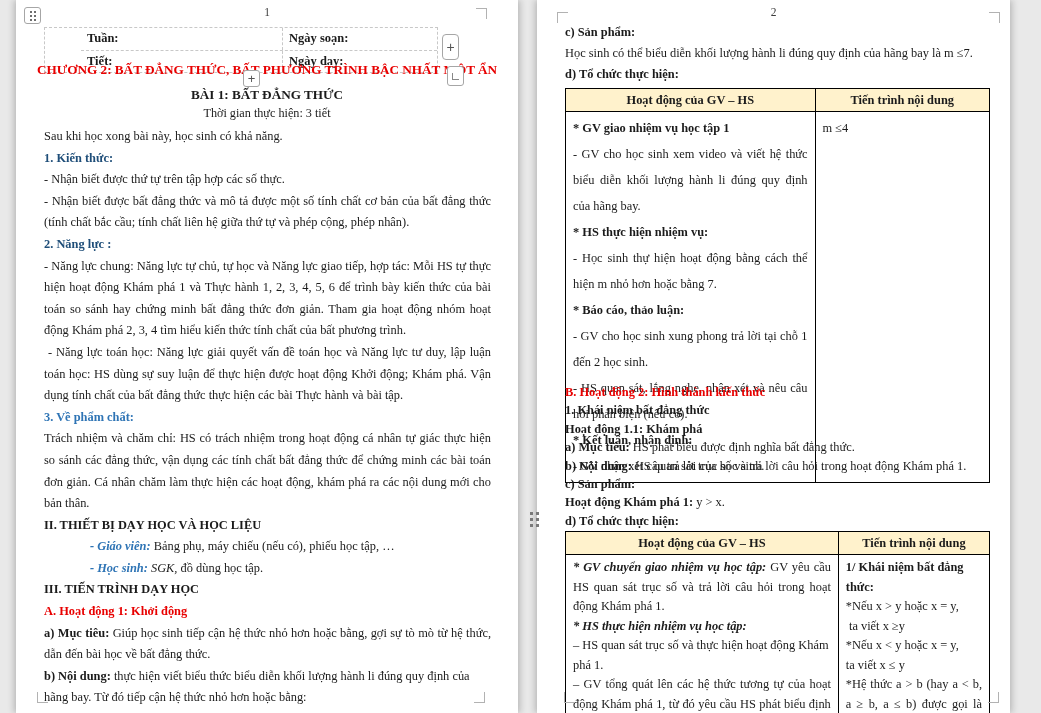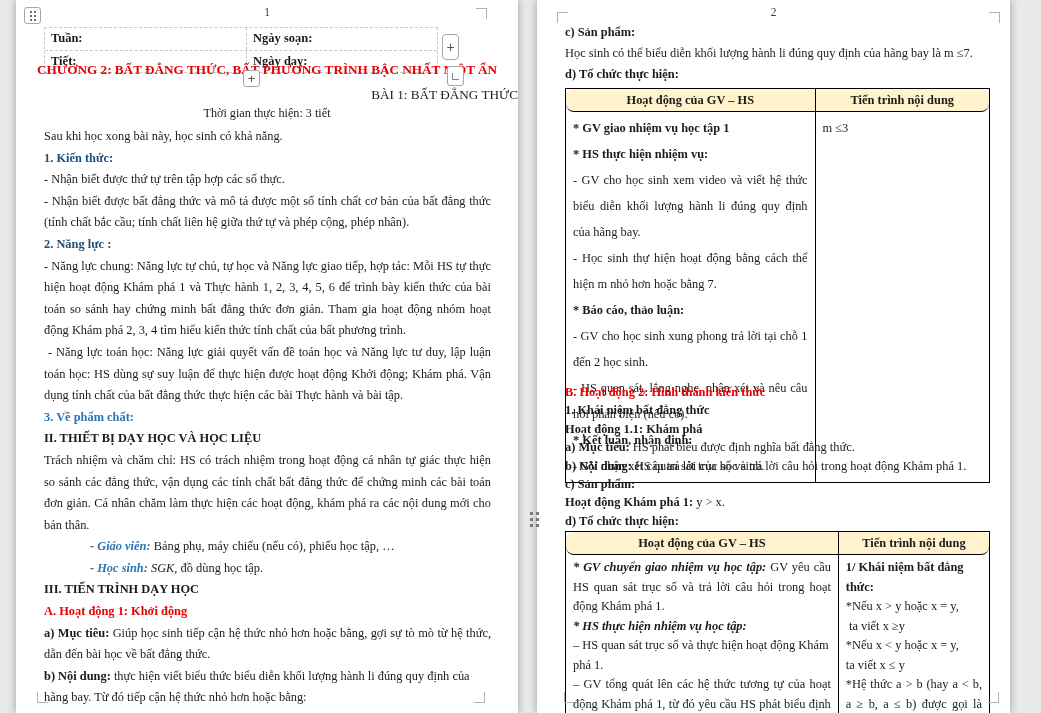--- a/index.html
+++ b/index.html
@@ -34,37 +34,37 @@
   .blue2{color:var(--blue2);}
   .just{text-align:justify;}
 
   .flow{position:absolute;font-size:12.4px;}
   #p1-body{top:126px;left:28px;width:447px;line-height:21.6px;}
   #p2-intro{top:22px;left:28px;width:425px;line-height:21px;}
   #p2-mid{top:383px;left:28px;width:425px;line-height:18.4px;}
 
   .title{position:absolute;left:0;right:0;text-align:center;}
   #chapter{top:62px;font-weight:bold;font-size:13.2px;color:var(--red);}
-  #lesson{top:87px;font-weight:normal;font-size:13.2px;text-align:right;}
+  #lesson{top:87px;font-weight:bold;font-size:13.2px;}
   #duration{top:106px;font-size:12.2px;}
 
   
   .meta{position:absolute;top:27px;left:28px;width:394px;
     border:1px dashed #c8c8c8;font-size:12.5px;font-weight:bold;}
-  .meta .mrow{display:flex;height:22px;line-height:21px;}
+  .meta .mrow{display:flex;height:22px;line-height:21px;margin-left:36px;}
   .meta .mrow + .mrow{border-top:1px dashed #c8c8c8;}
   .meta .mcell{padding-left:6px;}
   .meta .mcell:first-child{width:202px;border-right:1px dashed #c8c8c8;}
   .meta .mcell:last-child{flex:1;}
 
   
   .doc-table{position:absolute;left:28px;width:425px;border:1.5px solid #000;
     background:#fff;font-size:12.4px;}
   .t-head{display:flex;background:var(--thead-bg);border-bottom:1px solid #000;
-    font-weight:bold;text-align:center;height:23px;line-height:22px;border-radius:8px;}
+    font-weight:bold;text-align:center;height:23px;line-height:22px;}
   .t-body{display:flex;align-items:stretch;}
   .col-l{border-right:1px solid #000;}
   .tbl1 .col-l{width:59%;}  .tbl1 .col-r{width:41%;}
   .tbl2 .col-l{width:64.5%;}.tbl2 .col-r{width:35.5%;}
   .t-cell{padding:3px 7px 3px 7px;}
   .tbl1 .t-cell{line-height:26px;}
   .tbl2 .t-cell{line-height:19.5px;}
 
   
   .wbtn{position:absolute;background:#fff;border:1px solid #a6a6a6;border-radius:3px;
@@ -120,22 +120,22 @@
 
   <div class="flow" id="p1-body">
       <p class="ln "><span>Sau khi học xong bài này, học sinh có khả năng.</span></p>
       <p class="ln "><span class="b blue1">1. Kiến thức:</span></p>
       <p class="ln "><span>- Nhận biết được thứ tự trên tập hợp các số thực.</span></p>
       <p class="ln just"><span>- Nhận biết được bất đẳng thức và mô tả được một số tính chất cơ bản của bất đẳng thức (tính chất bắc cầu; tính chất liên hệ giữa thứ tự và phép cộng, phép nhân).</span></p>
       <p class="ln "><span class="b blue1">2. Năng lực :</span></p>
       <p class="ln just"><span>- Năng lực chung: Năng lực tự chủ, tự học và Năng lực giao tiếp, hợp tác: Mỗi HS tự thực hiện hoạt động Khám phá 1 và Thực hành 1, 2, 3, 4, 5, 6 để trình bày kiến thức của bài toán so sánh hay chứng minh bất đẳng thức đơn giản. Tham gia hoạt động nhóm hoạt động Khám phá 2, 3, 4 tìm hiểu kiến thức tính chất của bất phương trình.</span></p>
       <p class="ln just"><span> - Năng lực toán học: Năng lực giải quyết vấn đề toán học và Năng lực tư duy, lập luận toán học: HS dùng sự suy luận để thực hiện được hoạt động Khởi động; Khám phá. Vận dụng tính chất của bất đẳng thức thực hiện các bài Thực hành và bài tập.</span></p>
       <p class="ln "><span class="b blue2">3. Về phẩm chất:</span></p>
+      <p class="ln just"><span>Trách nhiệm và chăm chỉ: HS có trách nhiệm trong hoạt động cá nhân tự giác thực hiện so sánh các đẳng thức, vận dụng các tính chất bất đẳng thức để chứng minh các bài toán đơn giản. Cá nhân chăm làm thực hiện các hoạt động, khám phá ra các nội dung mới cho bản thân.</span></p>
       <p class="ln "><span class="b">II. THIẾT BỊ DẠY HỌC VÀ HỌC LIỆU</span></p>
-      <p class="ln just"><span>Trách nhiệm và chăm chỉ: HS có trách nhiệm trong hoạt động cá nhân tự giác thực hiện so sánh các đẳng thức, vận dụng các tính chất bất đẳng thức để chứng minh các bài toán đơn giản. Cá nhân chăm làm thực hiện các hoạt động, khám phá ra các nội dung mới cho bản thân.</span></p>
       <p class="ln "><span class="bi i">- Giáo viên: </span><span>Bảng phụ, máy chiếu (nếu có), phiếu học tập, …</span></p>
       <p class="ln "><span class="bi i">- Học sinh: </span><span class="bi-none" style="font-style: italic;">SGK,</span><span> đồ dùng học tập.</span></p>
       <p class="ln "><span class="b">III. TIẾN TRÌNH DẠY HỌC</span></p>
       <p class="ln "><span class="b red">A. Hoạt động 1: Khởi động</span></p>
       <p class="ln just"><span class="b">a) Mục tiêu: </span><span>Giúp học sinh tiếp cận hệ thức nhỏ hơn hoặc bằng, gợi sự tò mò từ hệ thức, dẫn đến bài học về bất đẳng thức.</span></p>
       <p class="ln "><span class="b">b) Nội dung: </span><span>thực hiện viết biểu thức biểu diễn khối lượng hành li đúng quy định của hãng bay. Từ đó tiếp cận hệ thức nhỏ hơn hoặc bằng:</span></p>
     </div>
 
   <div class="cm tr" style="left:460px;top:8px;"></div>
   <div class="cm bl" style="left:21px;top:692px;"></div>
@@ -152,31 +152,31 @@
     </div>
 
   <div class="doc-table tbl1" style="top:88px;">
     <div class="t-head">
       <div class="col-l">Hoạt động của GV – HS</div>
       <div class="col-r">Tiến trình nội dung</div>
     </div>
     <div class="t-body">
       <div class="col-l t-cell">
           <p class="ln "><span class="b">* GV giao nhiệm vụ học tập 1</span></p>
+          <p class="ln just"><span>- GV cho học sinh xem video và viết hệ thức biểu diễn khối lượng hành li đúng quy định của hãng bay.</span></p>
           <p class="ln "><span class="b">* HS thực hiện nhiệm vụ:</span></p>
-          <p class="ln just"><span>- GV cho học sinh xem video và viết hệ thức biểu diễn khối lượng hành li đúng quy định của hãng bay.</span></p>
           <p class="ln just"><span>- Học sinh thự hiện hoạt động bằng cách thể hiện m nhỏ hơn hoặc bằng 7.</span></p>
           <p class="ln "><span class="b">* Báo cáo, thảo luận:</span></p>
           <p class="ln just"><span>- GV cho học sinh xung phong trả lời tại chỗ 1 đến 2 học sinh.</span></p>
           <p class="ln just"><span>- HS quan sát, lắng nghe, nhận xét và nêu câu hỏi phản biện (nếu có).</span></p>
           <p class="ln "><span class="b">* Kết luận, nhận định:</span></p>
           <p class="ln "><span>- GV nhận xét câu trả lời của học sinh.</span></p>
         </div>
       <div class="col-r t-cell">
-          <p class="ln "><span>m ≤3</span></p>
+          <p class="ln "><span>m ≤4</span></p>
         </div>
     </div>
   </div>
 
   <div class="flow" id="p2-mid">
       <p class="ln "><span class="b red">B. Hoạt động 2: Hình thành kiến thức</span></p>
       <p class="ln "><span class="b">1. Khái niệm bất đẳng thức</span></p>
       <p class="ln "><span class="b">Hoạt động 1.1: Khám phá</span></p>
       <p class="ln "><span class="b">a) Mục tiêu: </span><span>HS phát biểu được định nghĩa bất đẳng thức.</span></p>
       <p class="ln "><span class="b">b) Nội dung: </span><span>HS quan sát trục số và trả lời câu hỏi trong hoạt động Khám phá 1.</span></p>

